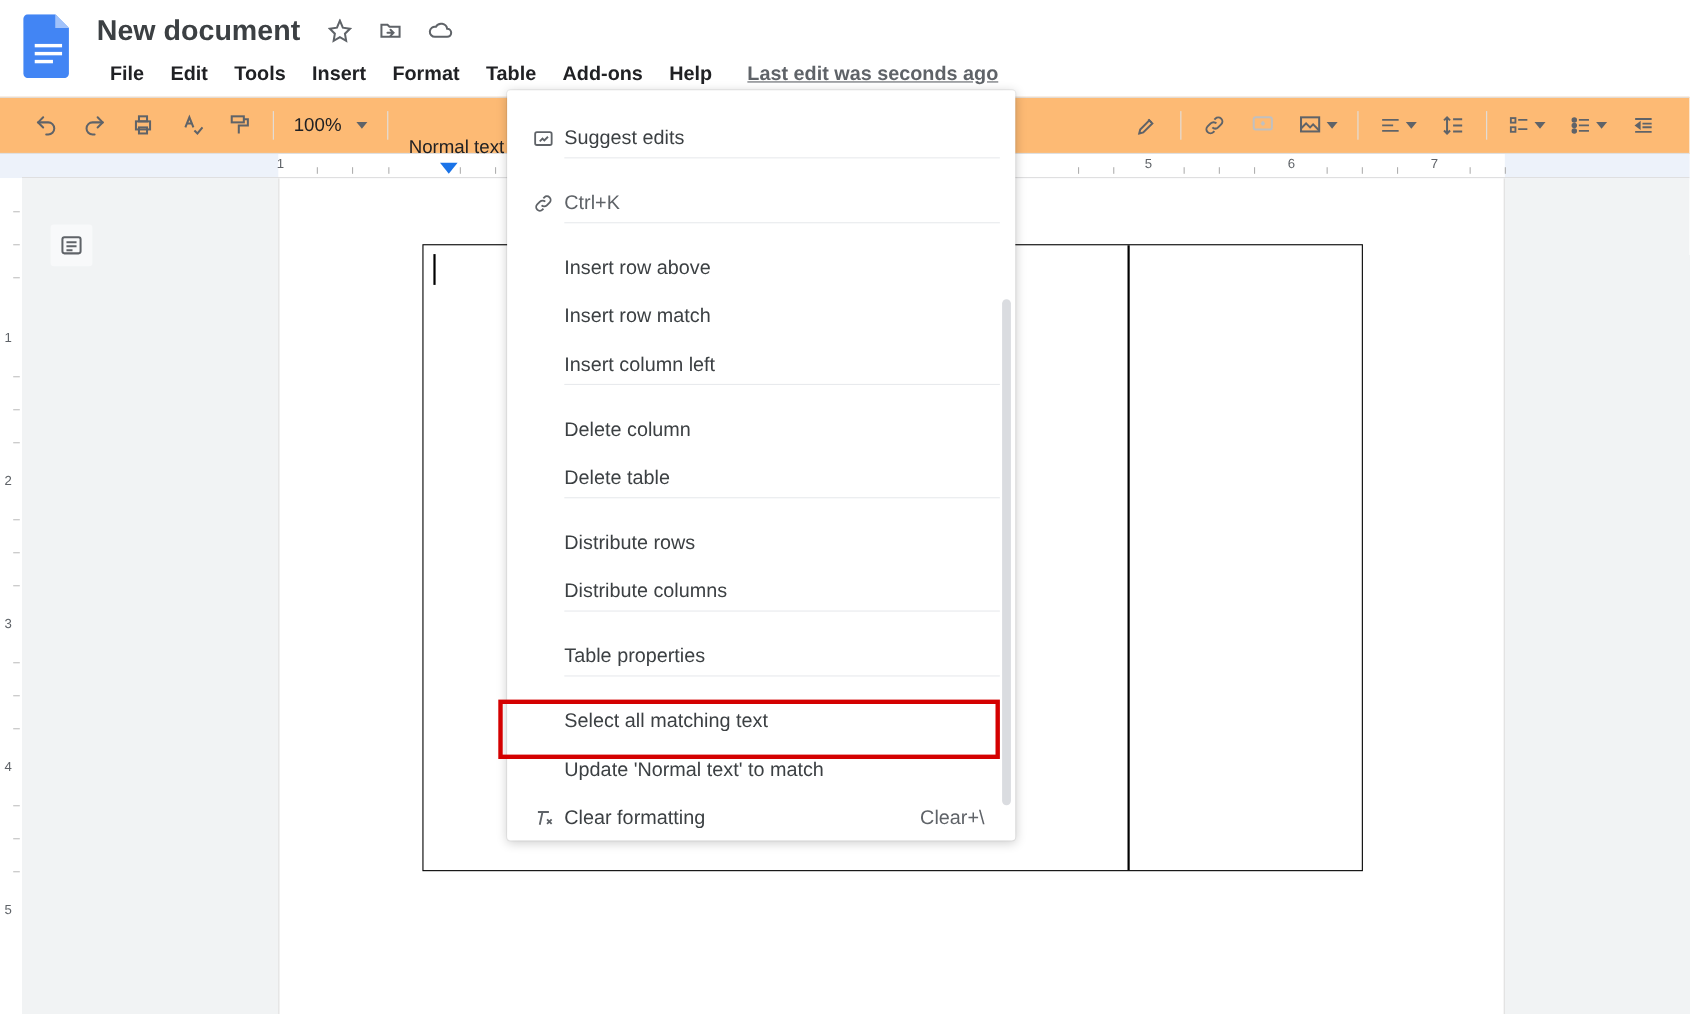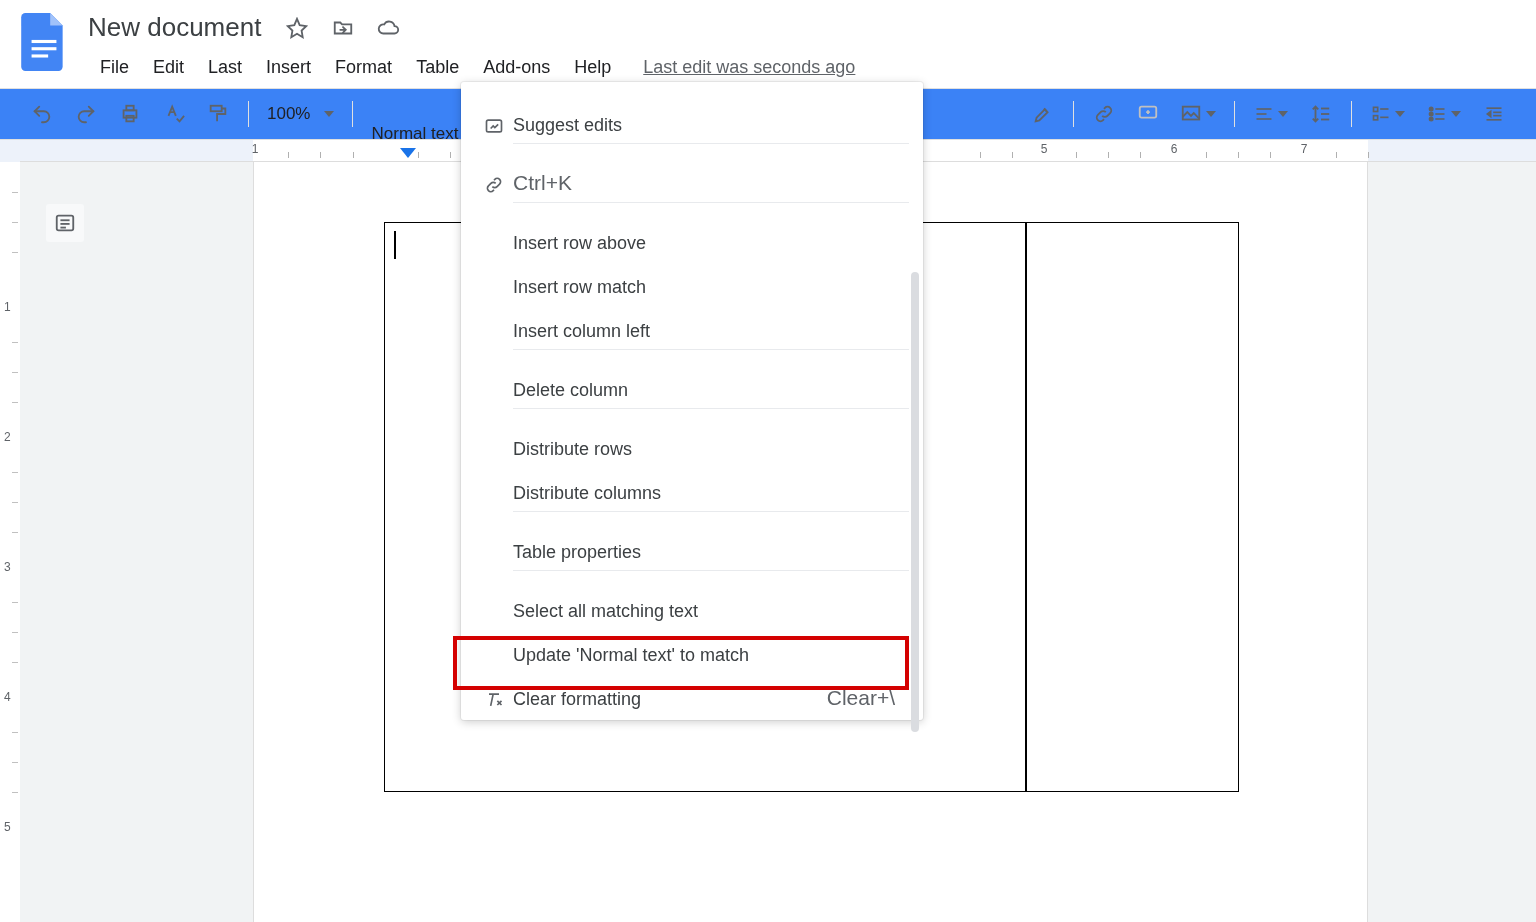--- a/index.html
+++ b/index.html
@@ -17,40 +17,40 @@
     align-items: flex-start;
     padding: 10px 10px 0 10px;
     height: 88px;
   }
   .docs-logo {
     width: 52px; height: 64px;
     margin: 0 18px 0 8px;
     display: flex; align-items: center; justify-content: center;
   }
   .docs-logo svg { width: 46px; height: 58px; }
-  .appbar-main { flex: 1; }
+  .appbar-main { flex: 1; font-weight: bold; }
   .title-row { display: flex; align-items: center; gap: 24px; }
   .doc-title {
     font-size: 26px; color: #3c4043; padding: 2px 0;
   }
   .title-icons { display: flex; gap: 22px; align-items:center;}
   .title-icons .ico { width:24px;height:24px; color:#5f6368; display:flex;align-items:center;justify-content:center;}
   .menubar { display: flex; gap: 0; margin-top: 8px; align-items:center; }
   .menubar .menu-item {
     font-size: 18px; padding: 4px 12px; color:#202124; cursor: pointer;
   }
   .last-edit {
     font-size: 18px; color:#5f6368; text-decoration: underline;
     margin-left: 20px; cursor:pointer;
   }
   
   .toolbar-wrap {
     border-top: 1px solid #e0e0e0;
     border-bottom: 1px solid #e0e0e0;
-    background:#3b82f6;
+    background:#fdba74;
     height: 52px;
     display:flex; align-items:center;
     padding: 0 20px;
     position:relative;
   }
   .tb-btn {
     width:36px; height:36px; border-radius:2px;
     display:flex;align-items:center;justify-content:center;
     color:#5f6368; cursor:pointer; margin:0 4px;
   }
@@ -133,21 +133,21 @@
     display:flex; align-items:flex-end;
     height:44px; padding:0 28px 0 14px;
     font-size:18px; color:#3c4043; cursor:pointer;
     position:relative;
   }
   .context-menu .row .ic{
     width:38px; display:flex;align-items:center;justify-content:center;
     color:#5f6368; flex:none;
   }
   .context-menu .row .lbl{ flex:1; }
-  .context-menu .row .sc{ color:#5f6368; font-size:21px;}
+  .context-menu .row .sc{ color:#5f6368; font-size:18px;}
   .context-menu .div{
     height:1px; background:#e8eaed;
     margin:7px 14px 7px 52px;
   }
   .context-menu .highlighted-item{
     position:relative;
   }
   .highlight-box{
     position:absolute;
     left:453px; top:636px;
@@ -192,21 +192,21 @@
         <span class="ico">
           <svg width="24" height="22" viewBox="0 0 24 24" fill="none" stroke="#5f6368" stroke-width="2">
               <path d="M6 18a5 5 0 1 1 .8-9.9A6 6 0 0 1 18 10a4 4 0 0 1 0 8H6z"></path>
             </svg>
         </span>
       </div>
     </div>
     <div class="menubar">
       <div class="menu-item">File</div>
       <div class="menu-item">Edit</div>
-      <div class="menu-item">Last</div>
+      <div class="menu-item">Tools</div>
       <div class="menu-item">Insert</div>
       <div class="menu-item">Format</div>
       <div class="menu-item">Table</div>
       <div class="menu-item">Add-ons</div>
       <div class="menu-item">Help</div>
       <div class="last-edit">Last edit was seconds ago</div>
     </div>
   </div>
 </div>
 
@@ -428,20 +428,24 @@
   </div>
   <div class="row">
     <span class="ic"></span>
       <span class="lbl">Insert column left</span>
   </div>
   <div class="div"></div>
   <div class="row">
     <span class="ic"></span>
       <span class="lbl">Delete column</span>
   </div>
+  <div class="row">
+    <span class="ic"></span>
+      <span class="lbl">Delete table</span>
+  </div>
   <div class="div"></div>
   <div class="row">
     <span class="ic"></span>
       <span class="lbl">Distribute rows</span>
   </div>
   <div class="row">
     <span class="ic"></span>
       <span class="lbl">Distribute columns</span>
   </div>
   <div class="div"></div>

